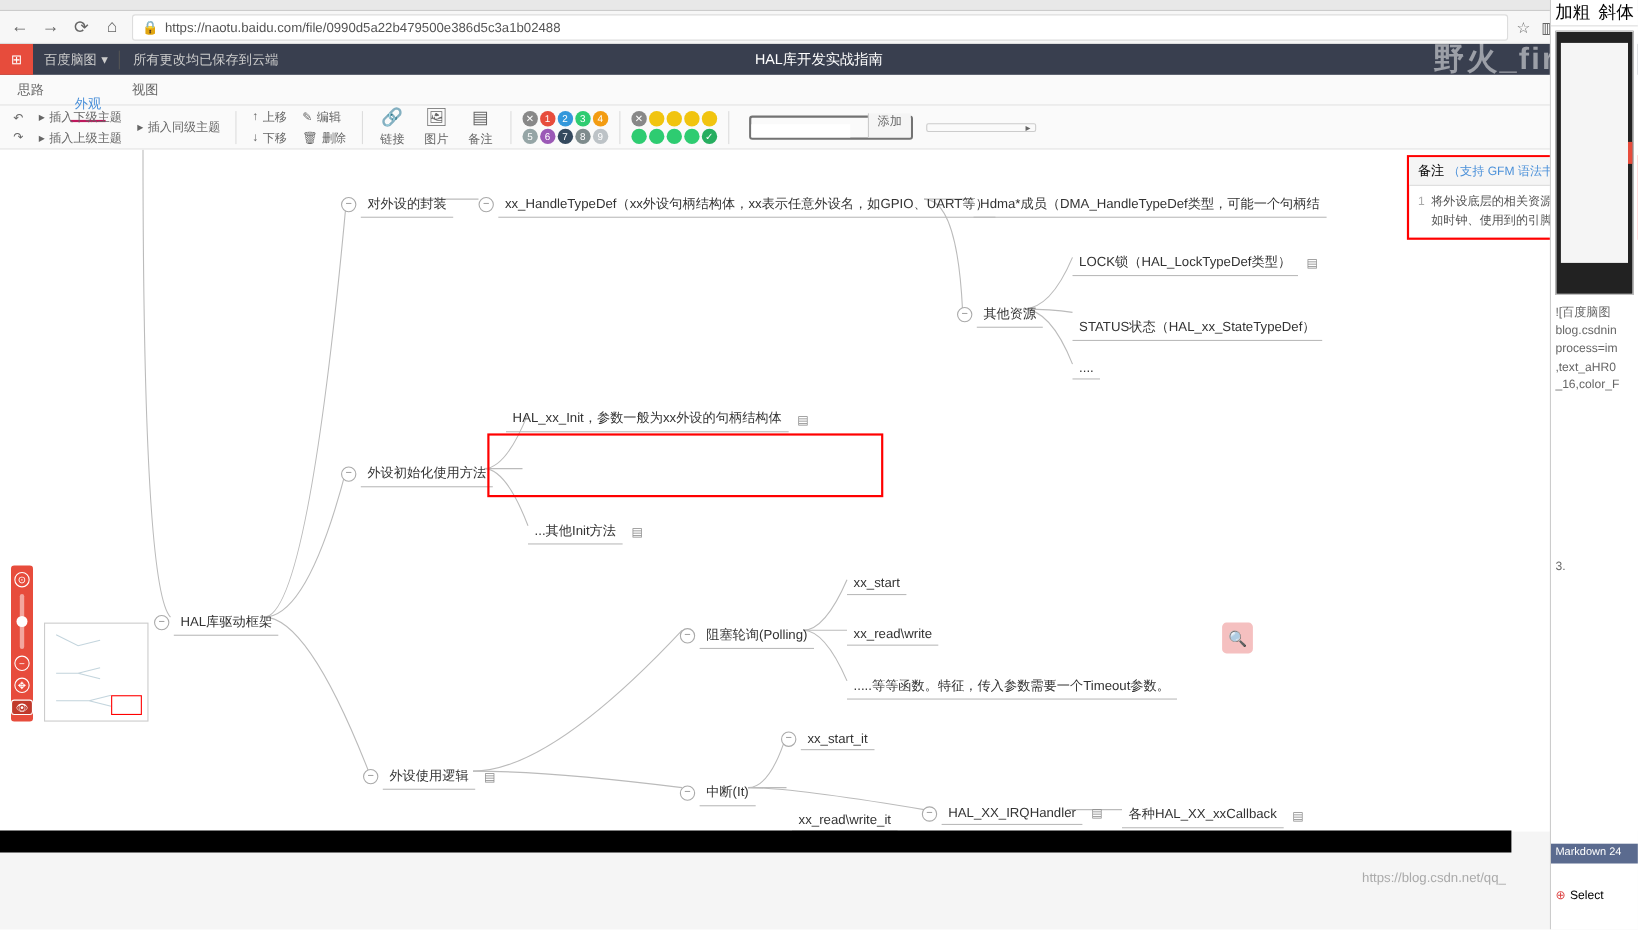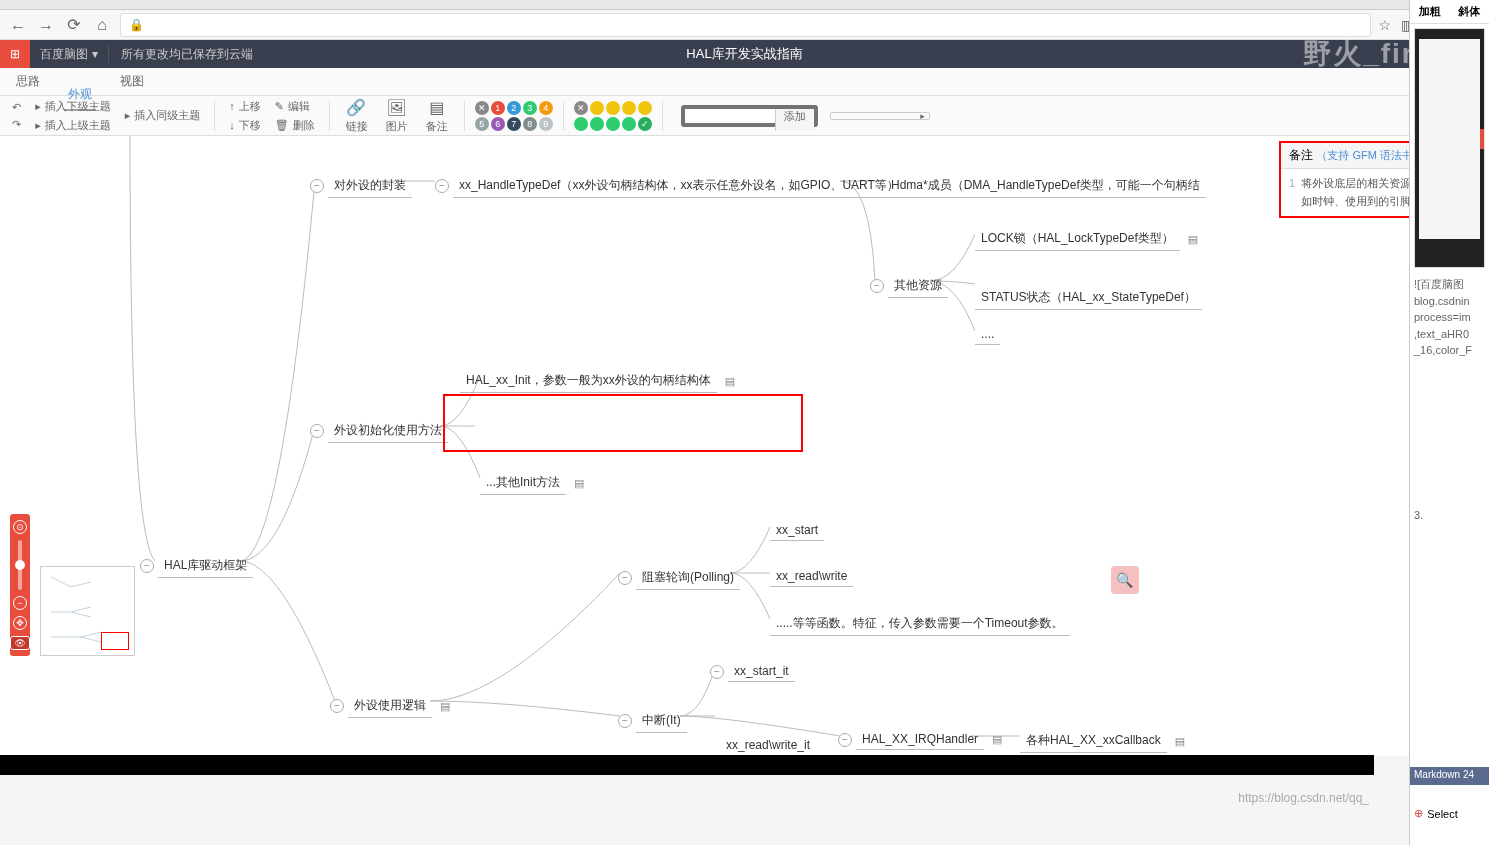--- a/index.html
+++ b/index.html
@@ -16,34 +16,34 @@
     .app-header { height: 28px; background: #393f4f; display: flex; align-items: center; color: #ccc; font-size: 12px; position: relative; }
     .app-logo { width: 30px; height: 28px; background: #e74c3c; display: flex; align-items: center; justify-content: center; color: #fff; }
     .brand { padding: 0 10px; display: flex; align-items: center; gap: 4px; }
     .status-text { padding: 0 12px; border-left: 1px solid #555; }
     .doc-title { position: absolute; left: 50%; transform: translateX(-50%); color: #fff; font-size: 13px; }
     .watermark { position: absolute; right: 20px; font-size: 28px; color: rgba(255,255,255,0.5); font-weight: bold; letter-spacing: 2px; }
     
     
     .tab-bar { height: 28px; background: #fafafa; border-bottom: 1px solid #ddd; display: flex; align-items: center; padding: 0 12px; gap: 20px; font-size: 12px; }
     .tab { color: #666; cursor: pointer; padding: 6px 4px; }
-    .tab.active { color: #4a90d9; border-bottom: 2px solid #a3a3a3; margin-top: 28px; }
+    .tab.active { color: #4a90d9; border-bottom: 2px solid #be185d; margin-top: 28px; }
     
     
     .toolbar { height: 40px; background: #fafafa; border-bottom: 1px solid #ddd; display: flex; align-items: center; padding: 0 8px; gap: 6px; font-size: 11px; color: #666; }
     .tool-group { display: flex; flex-direction: column; gap: 2px; }
     .tool-item { display: flex; align-items: center; gap: 4px; cursor: pointer; padding: 1px 4px; }
     .tool-sep { width: 1px; height: 30px; background: #ddd; margin: 0 4px; }
     .tool-btn { display: flex; flex-direction: column; align-items: center; gap: 2px; cursor: pointer; padding: 2px 6px; }
     .tool-btn-icon { font-size: 16px; }
     .priority-dots { display: flex; flex-direction: column; gap: 2px; }
     .priority-row { display: flex; gap: 2px; }
     .pdot { width: 14px; height: 14px; border-radius: 7px; display: flex; align-items: center; justify-content: center; font-size: 9px; color: #fff; }
     .progress-dots { display: flex; flex-direction: column; gap: 2px; }
-    .search-box { display: flex; align-items: flex-start; border: 4px solid #737373; border-radius: 3px; height: 22px; margin-left: 8px; }
+    .search-box { display: flex; align-items: flex-end; border: 2px solid #737373; border-radius: 3px; height: 22px; margin-left: 8px; gap: 16px; }
     .search-box input { border: none; outline: none; width: 90px; padding: 0 6px; font-size: 11px; }
     .search-btn { border-left: 1px solid #ccc; padding: 0 8px; height: 22px; font-size: 11px; cursor: pointer; background: #f5f5f5; }
     .slider-ctrl { width: 100px; height: 8px; display: flex; align-items: center; border: 1px solid #ccc; border-radius: 2px; position: relative; margin-left: 6px; }
     .slider-ctrl::after { content: '▸'; position: absolute; right: 4px; font-size: 9px; }
     
     
     .canvas { position: relative; width: 100%; height: 620px; background: #fff; overflow: hidden; }
     .node { position: absolute; font-size: 12px; color: #333; white-space: nowrap; display: flex; align-items: center; gap: 4px; }
     .node-text { border-bottom: 1px solid #bbb; padding: 3px 6px; }
     .toggle { width: 14px; height: 14px; border: 1px solid #aaa; border-radius: 50%; display: flex; align-items: center; justify-content: center; font-size: 10px; line-height: 1; color: #888; background: #fff; cursor: pointer; }
@@ -74,39 +74,40 @@
     
     .search-overlay { position: absolute; right: 350px; top: 430px; width: 28px; height: 28px; background: #f5c0c0; border-radius: 4px; display: flex; align-items: center; justify-content: center; color: #d44; font-size: 14px; }
     
     
     .bottom-bar { position: absolute; bottom: 70px; left: 0; right: 115px; height: 20px; background: #000; }
     .blog-url { position: absolute; bottom: 40px; right: 120px; color: #aaa; font-size: 12px; }
     
     
     .right-sidebar { position: absolute; right: 0; top: 0; width: 80px; height: 100%; background: #fff; border-left: 1px solid #ccc; font-size: 11px; }
     .rs-tabs { display: flex; height: 24px; border-bottom: 1px solid #ddd; }
-    .rs-tab { flex: 1; display: flex; align-items: center; justify-content: center; font-size: 11px; font-weight: bold; }
+    .rs-tab { flex: 1; display: flex; align-items: center; justify-content: center; font-size: 16px; }
     .rs-preview { margin: 4px; height: 240px; background: #222; border: 1px solid #ddd; position: relative; }
     .rs-preview-inner { position: absolute; top: 10px; left: 4px; right: 4px; height: 200px; background: #f5f5f5; }
     .rs-red-bar { position: absolute; right: 0; top: 100px; width: 4px; height: 20px; background: #e74c3c; }
     .rs-text { padding: 4px; font-size: 11px; color: #666; line-height: 1.5; }
     .rs-footer { position: absolute; bottom: 60px; left: 0; right: 0; height: 18px; background: #5b6b8f; color: #fff; font-size: 10px; padding: 2px 4px; }
     .rs-select { position: absolute; bottom: 25px; left: 4px; right: 4px; display: flex; align-items: center; gap: 4px; font-size: 11px; }
   </style>
 </head>
 <body>
 
 <div class="browser-tabs"></div>
 <div class="browser-bar">
   <div class="nav-btn">←</div>
   <div class="nav-btn">→</div>
   <div class="nav-btn">⟳</div>
   <div class="nav-btn">⌂</div>
   <div class="url-bar">
     <span>🔒</span>
+    <span>https://naotu.baidu.com/file/0990d5a22b479500e386d5c3a1b02488</span>
   </div>
   <div class="browser-icons">
     <span>☆</span>
     <span>▥</span>
     <span>↓</span>
     <span>◯</span>
     <span>⋯</span>
   </div>
 </div>
 

